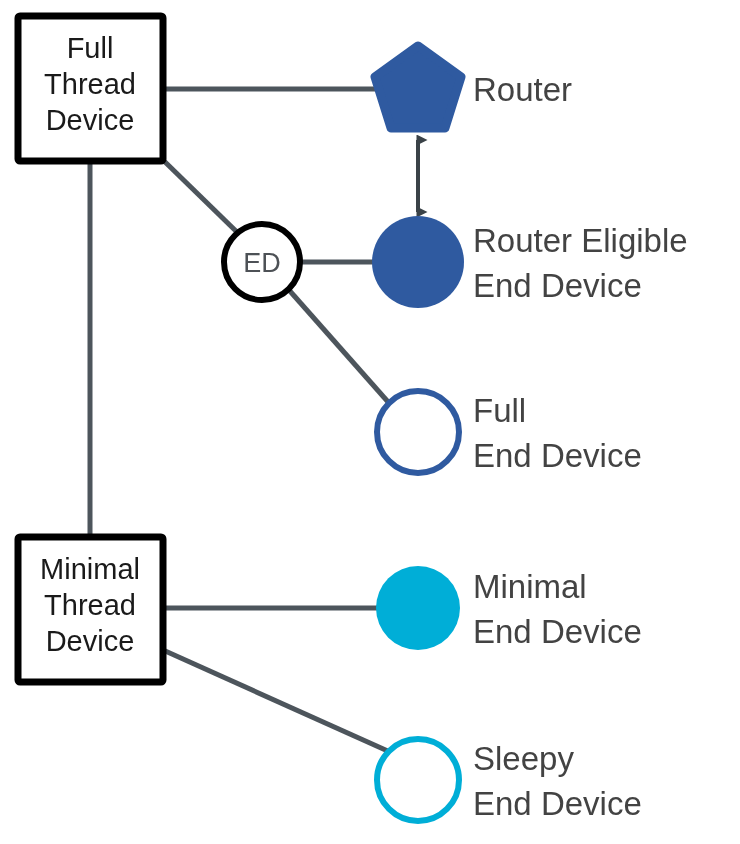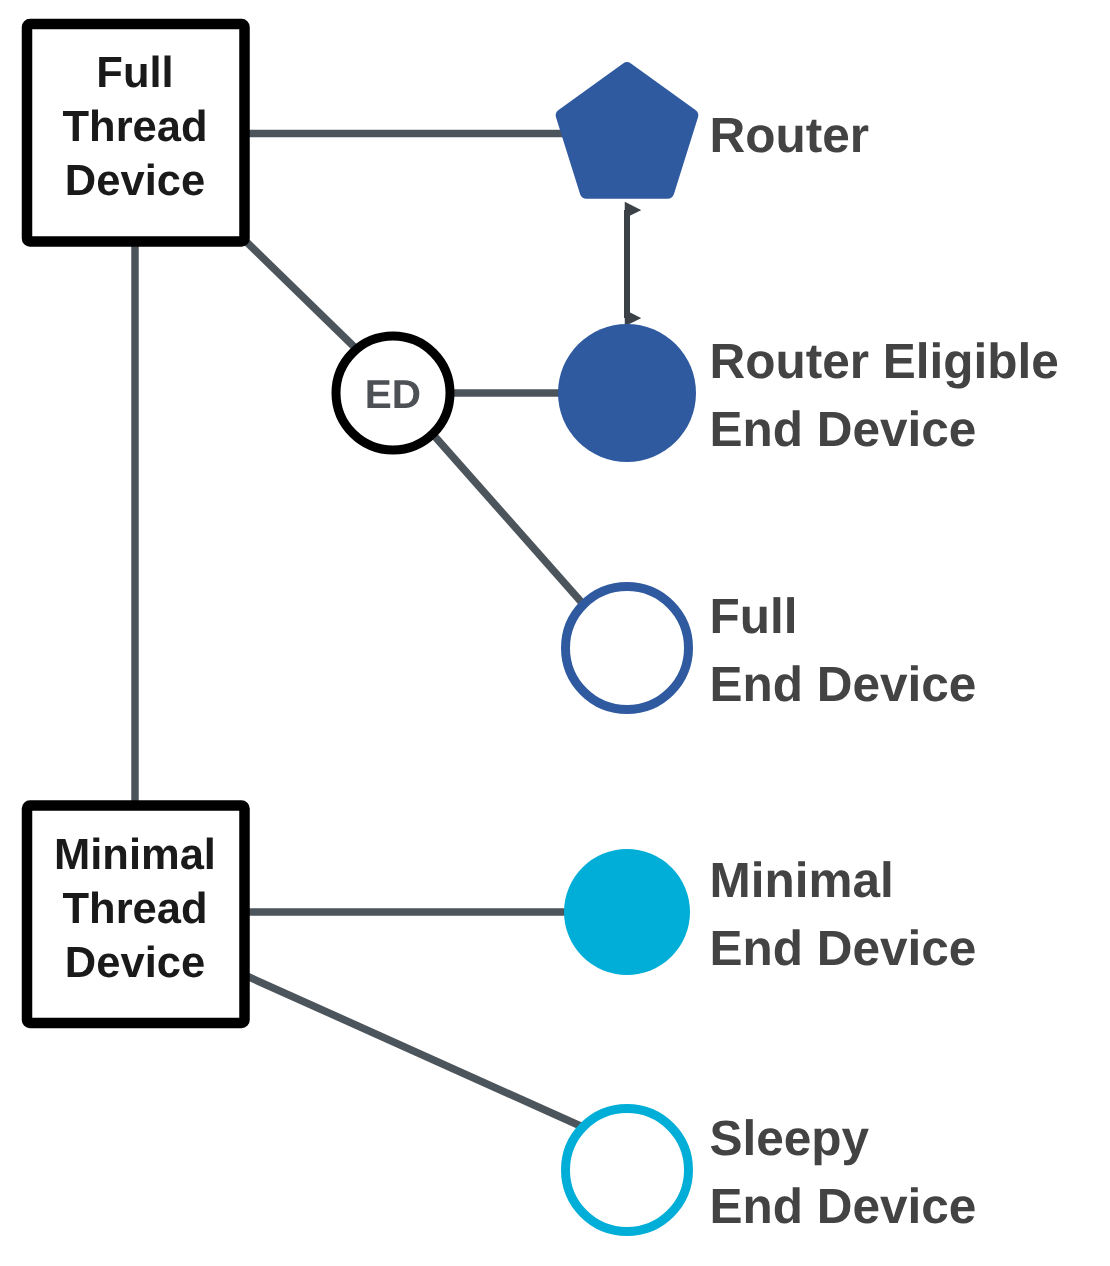--- a/index.html
+++ b/index.html
@@ -9,21 +9,20 @@
   }
   body {
     font-family: "Liberation Sans", sans-serif;
   }
   #diagram-root {
     position: relative;
     width: 740px;
     height: 844px;
     background: #ffffff;
     overflow: hidden;
-    font-weight: bold;
   }
   svg#diagram-canvas {
     position: absolute;
     left: 0;
     top: 0;
     width: 740px;
     height: 844px;
     display: block;
   }
   .node-box-text {

